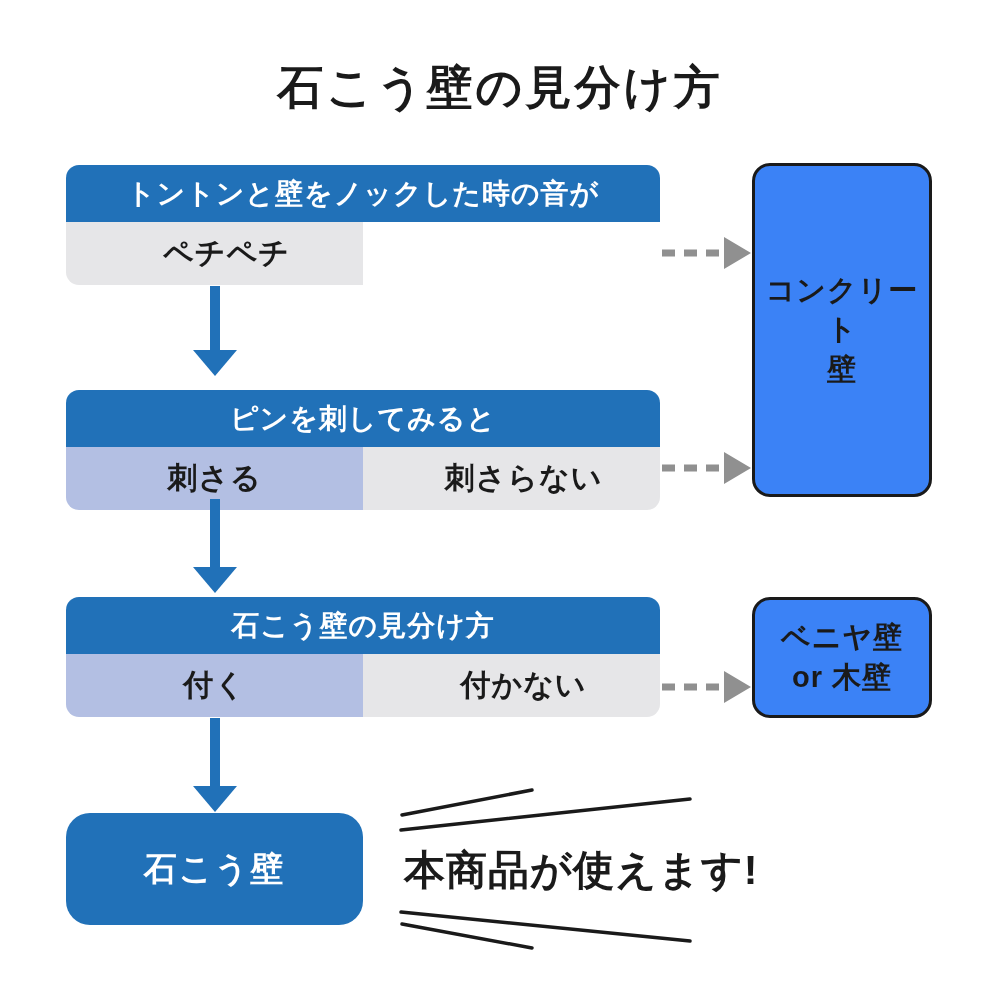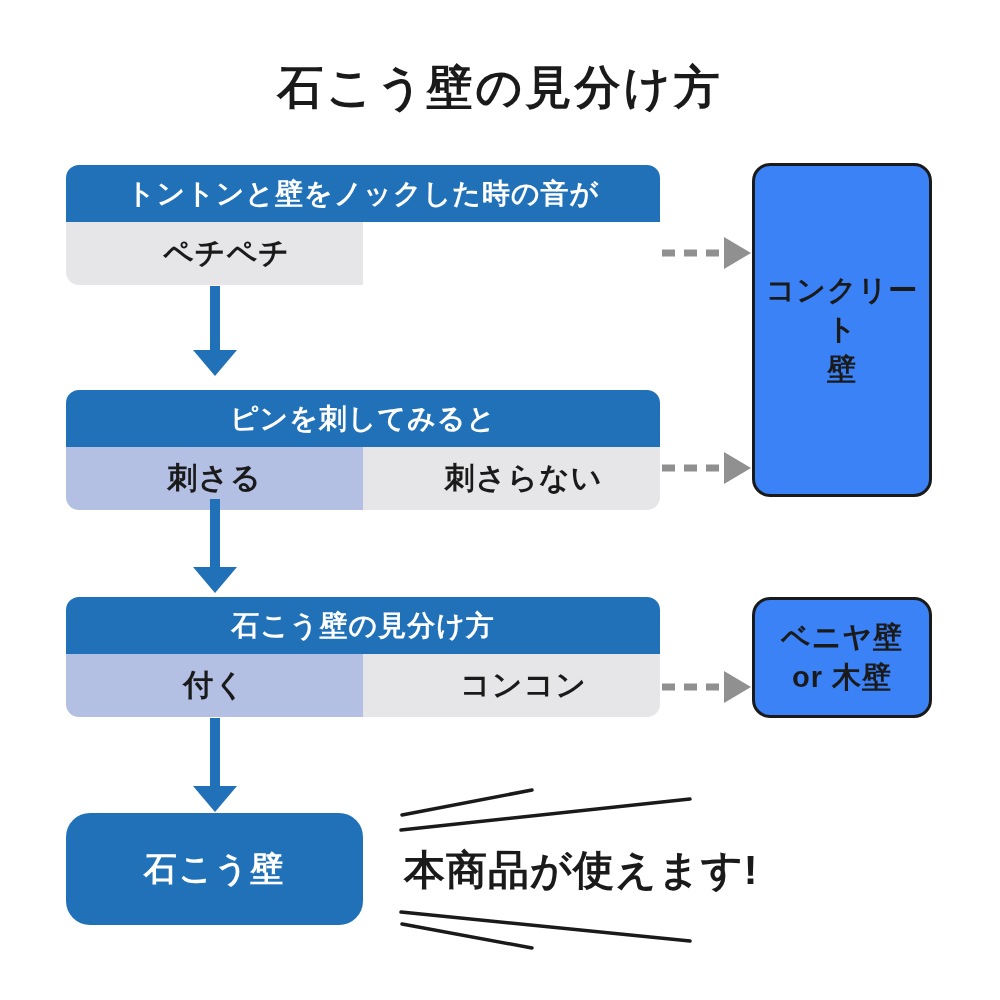--- a/index.html
+++ b/index.html
@@ -142,21 +142,21 @@
     <div class="step-cells">
       <div class="cell cell-yes">刺さる</div>
       <div class="cell cell-no">刺さらない</div>
     </div>
   </div>
 
   <div class="step-box" style="top:597px;">
     <div class="step-header">石こう壁の見分け方</div>
     <div class="step-cells">
       <div class="cell cell-yes">付く</div>
-      <div class="cell cell-no">コンコン</div>
+      <div class="cell cell-no">付かない</div>
     </div>
   </div>
 
   <div class="outcome-box outcome-concrete">コンクリート
 壁</div>
   <div class="outcome-box outcome-wood">ベニヤ壁
 or 木壁</div>
 
   <div class="result-box">石こう壁</div>
 

